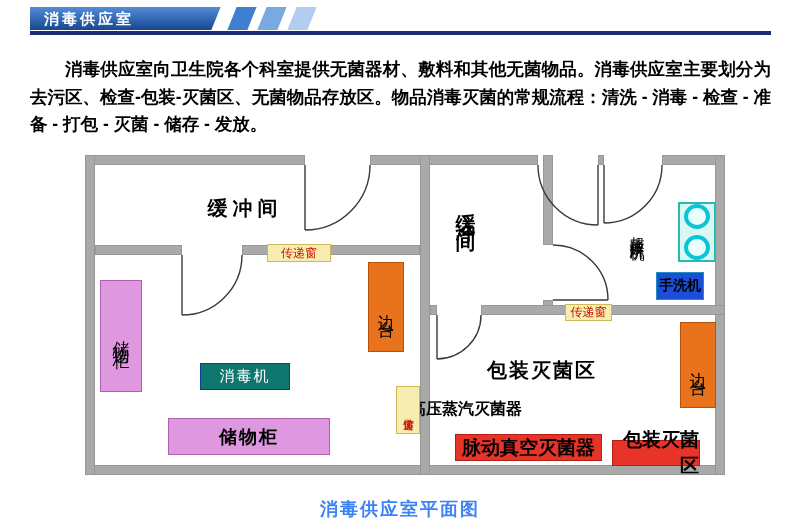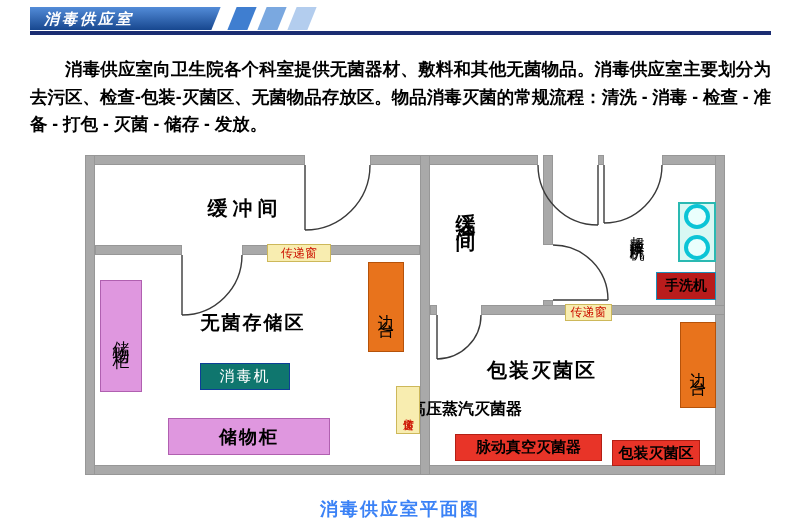--- a/index.html
+++ b/index.html
@@ -11,21 +11,21 @@
   .banner-bg{position:absolute;left:0;top:0;width:172px;height:23px;
              background:linear-gradient(180deg,#538cd8,#17478f);}
   .banner-cap{position:absolute;left:166px;top:0;width:20px;height:23px;
               background:linear-gradient(180deg,#538cd8,#17478f);
               transform:skewX(-22deg);}
   .stripe{position:absolute;top:0;width:20px;height:23px;transform:skewX(-22deg);}
   .s1{left:202px;background:#3f7ed0;}
   .s2{left:232px;background:#7aa8e0;}
   .s3{left:262px;background:#b3cdee;}
   .banner-title{position:absolute;left:14px;top:3px;color:#fff;font-size:15px;
-                font-weight:700;letter-spacing:3px;font-style:italic;}
+                font-weight:700;letter-spacing:3px;}
   .rule{position:absolute;left:30px;top:31px;width:741px;height:4px;background:#1b2d72;}
 
   
   .intro{position:absolute;left:30px;top:56px;width:741px;margin:0;
          font-size:17.5px;line-height:1.58;font-weight:600;text-align:justify;
          text-indent:2em;color:#000;}
 
   
   .floorplan{position:absolute;left:0;top:150px;width:800px;height:340px;padding-left:16px;}
   .wall{position:absolute;background:#a9a9a9;box-shadow:inset 0 0 0 1px #979797;z-index:1;}
@@ -53,23 +53,23 @@
   .side-right{left:680px;top:172px;width:36px;height:86px;background:#e8731c;
               border:1px solid #b5520a;font-size:17px;letter-spacing:6px;}
   .tw{background:#f8edb0;border:1px solid #cdb85a;color:#cc1100;z-index:5;}
   .tw-left{left:267px;top:94px;width:64px;height:18px;font-size:12px;}
   .tw-center{left:396px;top:236px;width:24px;height:48px;font-size:11px;}
   .tw-right{left:565px;top:154px;width:47px;height:17px;font-size:12px;}
   .ultra-box{left:678px;top:52px;width:38px;height:60px;background:#d9f8f3;
              border:2px solid #2ab9b2;flex-direction:column;gap:6px;}
   .circle{width:18px;height:18px;border-radius:50%;border:4px solid #0cc4d6;background:#eafffd;}
   .ultra-label{left:627px;top:74px;font-size:15px;letter-spacing:2px;position:absolute;z-index:4;}
-  .hand-washer{left:656px;top:122px;width:60px;height:28px;background:#b91c1c;
+  .hand-washer{left:656px;top:122px;width:48px;height:28px;background:#1d4ed8;
                border:1px solid #1d90bb;font-size:14px;font-weight:600;}
-  .red-box{background:#e83428;border:1px solid #b31f14;font-size:15px;font-weight:600;}
+  .red-box{background:#e83428;border:1px solid #b31f14;font-size:19px;font-weight:600;}
   .pulse{left:455px;top:284px;width:147px;height:27px;}
   .cassette{left:612px;top:290px;width:88px;height:26px;}
 
   .caption{position:absolute;left:0;top:497px;width:800px;text-align:center;
            font-size:18px;font-weight:600;letter-spacing:2px;color:#3b82f6;}
 </style>
 </head>
 <body>
 
 <div class="page">
@@ -108,21 +108,20 @@
         <path d="M305 15 V80 M305 80 A65 65 0 0 0 370 15"></path>
         <path d="M182 105 V165 M182 165 A60 60 0 0 0 242 105"></path>
         <path d="M598 15 V75 M598 75 A60 60 0 0 1 538 15"></path>
         <path d="M604 15 V73 M604 73 A58 58 0 0 0 662 15"></path>
         <path d="M437 165 V209 M437 209 A44 44 0 0 0 481 165"></path>
         <path d="M553 150 H608 M608 150 A55 55 0 0 0 553 95"></path>
       </g>
     </svg>
 
     <div class="room-label lbl-buffer-left">缓冲间</div>
-    <div class="room-label lbl-sterile">无菌存储区</div>
     <div class="room-label lbl-buffer-mid vtext">缓冲间</div>
     <div class="room-label lbl-packing">包装灭菌区</div>
 
     <div class="eq cab-left vtext">储物柜</div>
     <div class="eq disinfector">消毒机</div>
     <div class="eq cab-bottom">储物柜</div>
     <div class="eq side-left vtext">边台</div>
     <div class="eq tw tw-left">传递窗</div>
     <div class="eq tw tw-center vtext">传递窗</div>
 

